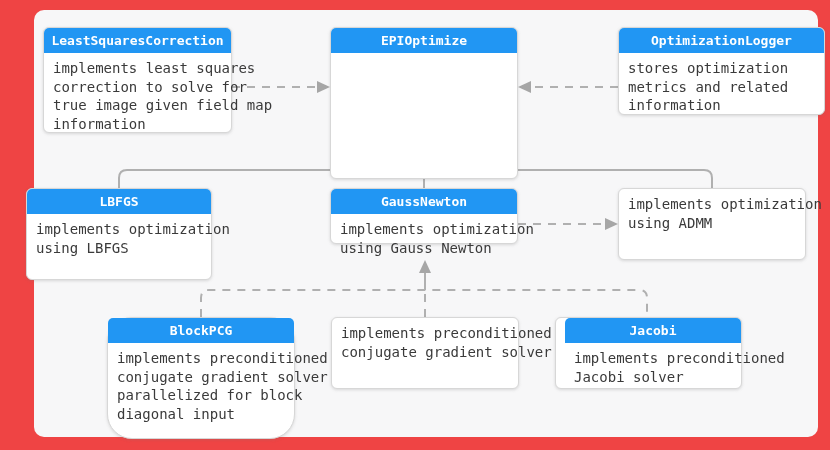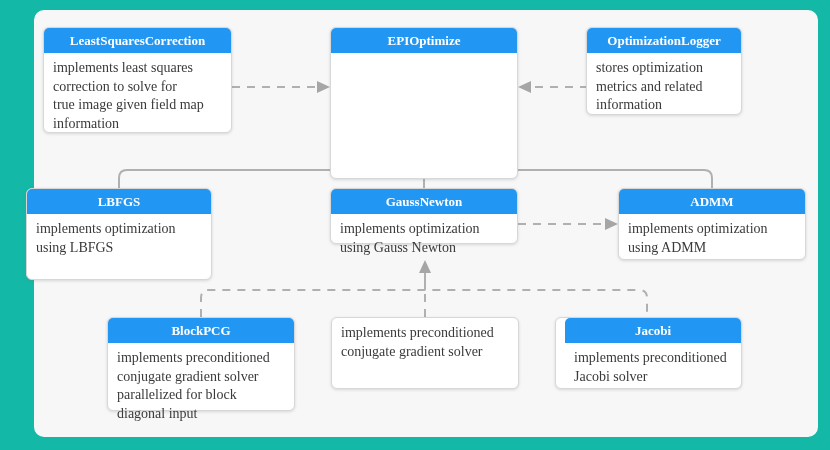--- a/index.html
+++ b/index.html
@@ -10,22 +10,21 @@
     background: #000000;
     overflow: hidden;
     font-family: "DejaVu Sans Mono", "Liberation Mono", monospace;
   }
   * { box-sizing: border-box; }
 
   .stage {
     position: relative;
     width: 830px;
     height: 450px;
-    background: #14b8a6;
-    font-family: Liberation Serif, serif;
+    background: #ef4444;
   }
 
   .panel {
     position: absolute;
     left: 34px;
     top: 10px;
     width: 784px;
     height: 427px;
     background: var(--panel_bg, #f7f7f8);
     border-radius: 10px;
@@ -77,25 +76,25 @@
     padding: 6px 9px 0 9px;
     font-size: 14px;
     line-height: 18.5px;
     color: var(--body_text, #3a3a3a);
     white-space: pre;
   }
 
   
   #node-lsc      { left: 43px;  top: 27px;  width: 189px; height: 106px; }
   #node-epi      { left: 330px; top: 27px;  width: 188px; height: 152px; }
-  #node-logger   { left: 586px; top: 27px;  width: 156px; height: 88px;  }
+  #node-logger   { left: 618px; top: 27px;  width: 207px; height: 88px;  }
   #node-lbfgs    { left: 26px;  top: 188px; width: 186px; height: 92px;  }
   #node-gauss    { left: 330px; top: 188px; width: 188px; height: 56px;  }
   #node-admm     { left: 618px; top: 188px; width: 188px; height: 72px;  }
-  #node-blockpcg { left: 107px; top: 317px; width: 188px; height: 94px; }
+  #node-blockpcg { left: 107px; top: 317px; width: 188px; height: 122px; border-radius: 25px; }
   #node-pcg      { left: 331px; top: 317px; width: 188px; height: 72px;  }
   #node-jacobi   { left: 555px; top: 317px; width: 187px; height: 72px; padding-left: 9px;  }
 </style>
 </head>
 <body>
 
 <div class="stage">
 
   <div class="panel"></div>
 
@@ -145,21 +144,20 @@
 using LBFGS</div>
   </div>
 
   <div class="node" id="node-gauss">
     <div class="hd">GaussNewton</div>
     <div class="bd">implements optimization
 using Gauss Newton</div>
   </div>
 
   <div class="node" id="node-admm">
-    <div class="hd">ADMM</div>
     <div class="bd">implements optimization
 using ADMM</div>
   </div>
 
   <div class="node" id="node-blockpcg">
     <div class="hd">BlockPCG</div>
     <div class="bd">implements preconditioned
 conjugate gradient solver
 parallelized for block
 diagonal input</div>

